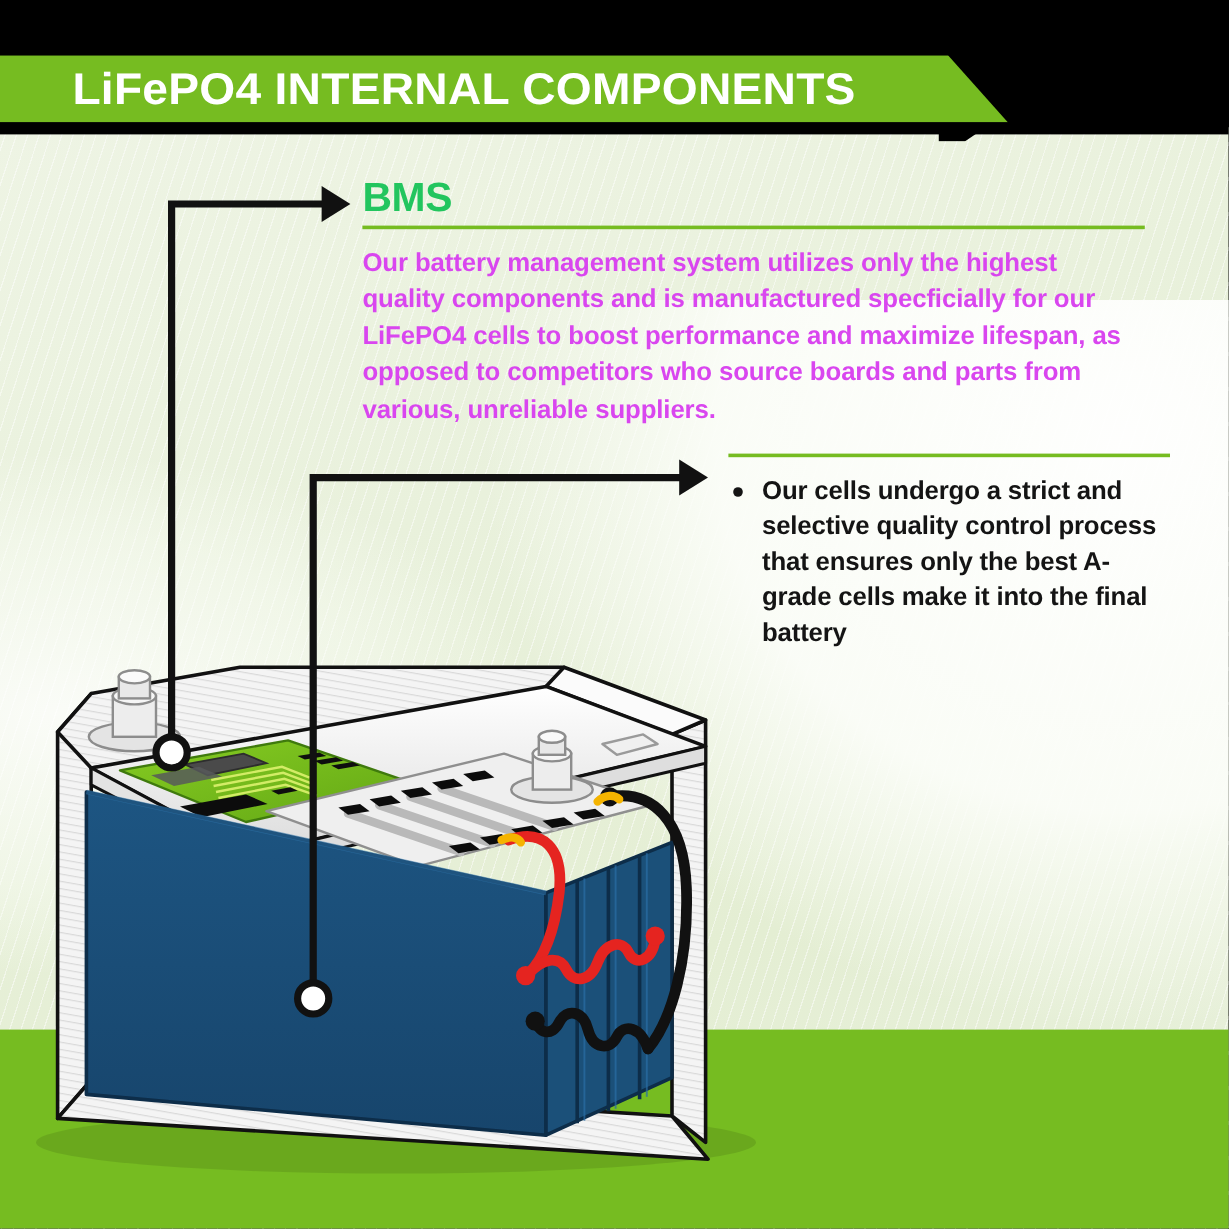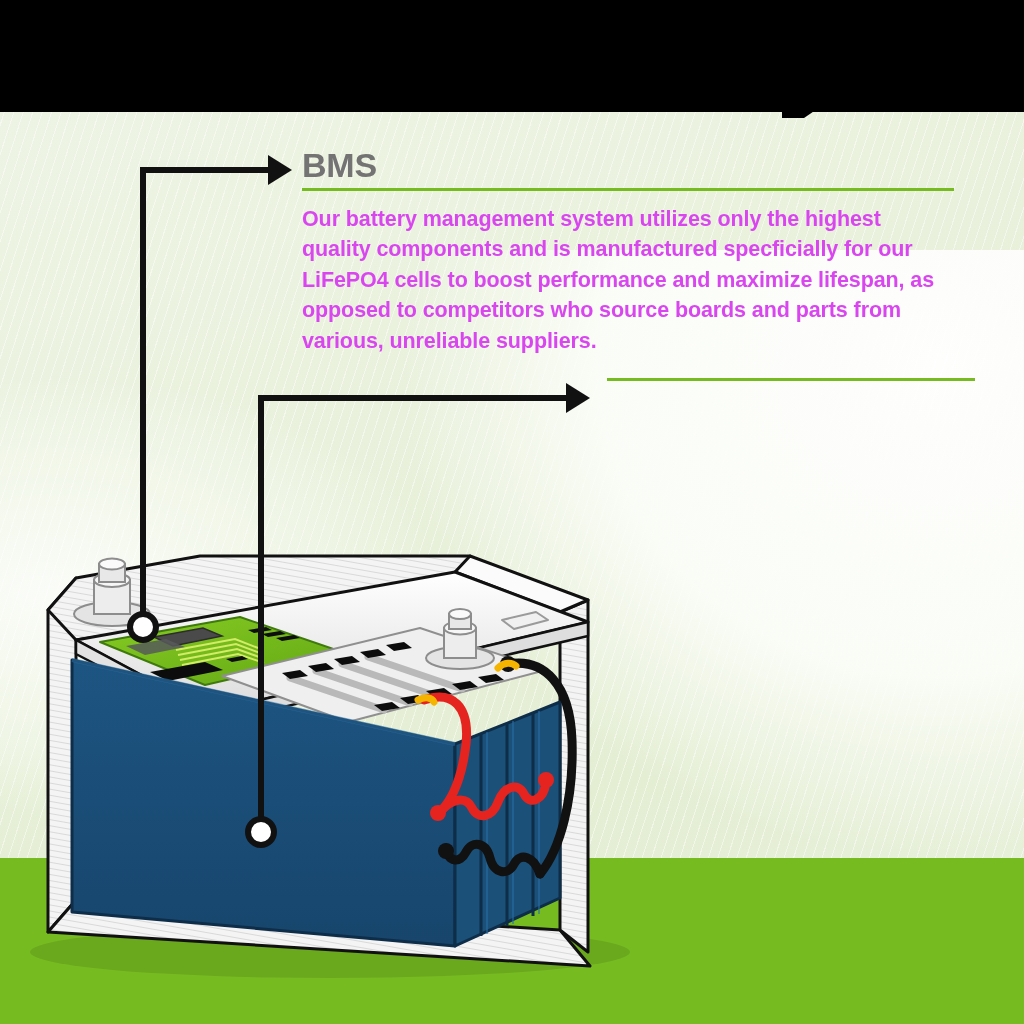--- a/index.html
+++ b/index.html
@@ -78,21 +78,21 @@
     position:absolute; left:0; top:0; width:1024px; height:1024px;
     pointer-events:none;
   }
 
   
   .section{ position:absolute; }
   .sec-bms{ left:302px; top:148px; width:652px; }
   .sec-cells{ left:607px; top:374px; width:368px; }
 
   .sec-head{
-    font-size:34px; font-weight:bold; color:#737373; line-height:1.05;
+    font-size:34px; font-weight:bold; color:#22c55e; line-height:1.05;
     letter-spacing:-.2px;
   }
   .sec-rule{
     height:3px; background:#76bc21; margin-top:4px;
   }
   .sec-body{
     margin-top:13px;
     font-size:21.5px; font-weight:bold; color:#d946ef;
     line-height:1.42; letter-spacing:-.1px;
   }
@@ -117,20 +117,23 @@
 <div id="stage">
 
   <div class="bg-base"></div>
   <div class="bg-texture"></div>
   <div class="bg-swoosh"></div>
   <div class="bg-swoosh2"></div>
   <div class="floor-green"></div>
 
   <div class="header-black-tail"></div>
   <div class="header-black-notch"></div>
+  <div class="header-green">
+    <div class="header-title">LiFePO4 INTERNAL COMPONENTS</div>
+  </div>
 
   <svg class="svg-layer" viewBox="0 0 1024 1024">
     <defs>
       <linearGradient id="caseShade" x1="0" y1="0" x2="0" y2="1">
         <stop offset="0" stop-color="#ffffff"></stop>
         <stop offset="1" stop-color="#dcdcdc"></stop>
       </linearGradient>
       <linearGradient id="caseShadeSide" x1="0" y1="0" x2="1" y2="0">
         <stop offset="0" stop-color="#e6e6e6"></stop>
         <stop offset="1" stop-color="#fafafa"></stop>
@@ -297,16 +300,20 @@
 
   <div class="section sec-bms">
     <div class="sec-head">BMS</div>
     <div class="sec-rule"></div>
     <div class="sec-body">Our battery management system utilizes only the highest quality components and is manufactured specficially for our LiFePO4 cells to boost performance and maximize lifespan, as opposed to competitors who source boards and parts from various, unreliable suppliers.</div>
   </div>
 
   <div class="section sec-cells">
     <div class="sec-rule"></div>
     <ul class="bullet-list">
+      <li class="bullet">
+        <span class="dot"></span>
+        <span>Our cells undergo a strict and selective quality control process that ensures only the best A-grade cells make it into the final battery</span>
+      </li>
     </ul>
   </div>
 
 </div>
 
 </body></html>

